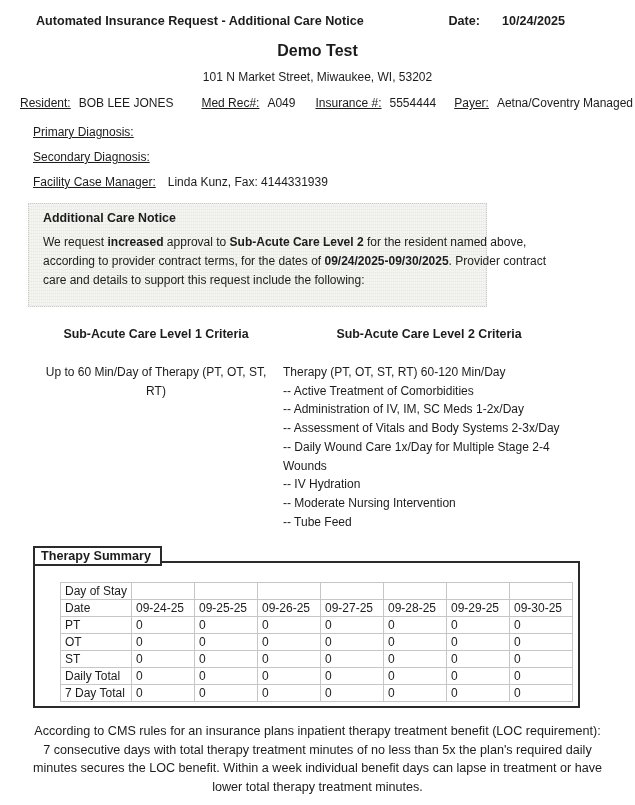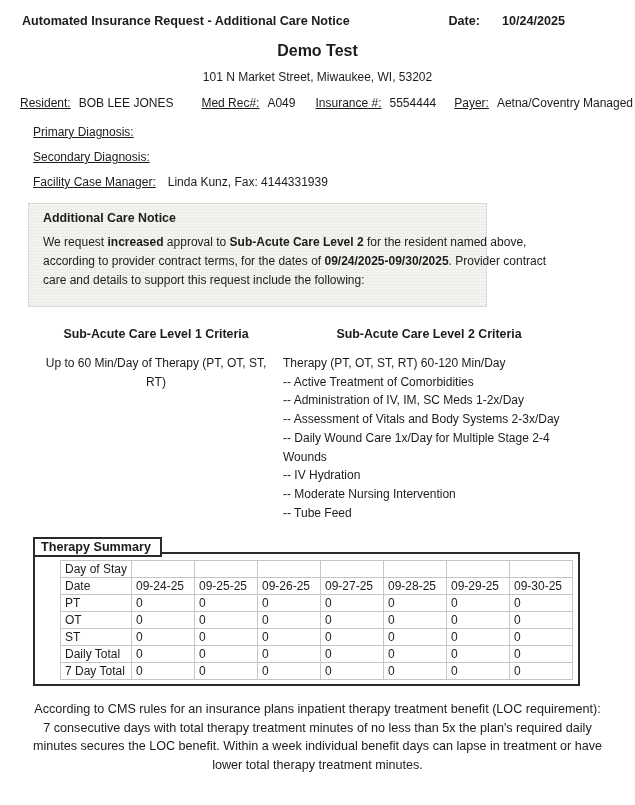--- a/index.html
+++ b/index.html
@@ -12,21 +12,21 @@
     font-size:12px;
     overflow:hidden;
     box-sizing:border-box;
   }
   b, .bold { font-weight:bold; }
   .u { text-decoration:underline; }
 
   
   .header-row {
     display:flex; justify-content:space-between; align-items:center;
-    padding:14px 70px 0 22px;
+    padding:14px 70px 0 36px;
   }
   .doc-title { font-size:12.6px; font-weight:bold; }
   .date-block { display:flex; gap:22px; font-size:12.6px; font-weight:bold; }
 
   .center-line { text-align:center; }
   .facility-name { margin-top:14px; font-weight:bold; font-size:16px; }
   .facility-address { margin-top:10px; font-size:12px; }
 
   
   .resident-row {
@@ -58,30 +58,30 @@
   }
   .notice-heading { font-size:12.4px; font-weight:bold; margin-bottom:8px; }
   .notice-body { margin:0; font-size:12px; line-height:19px; width:505px; }
 
   
   .criteria { display:flex; margin-top:20px; padding-left:42px; }
   .crit-col1 { width:228px; text-align:center; }
   .crit-col2 { width:292px; margin-left:13px; text-align:left; }
   .crit-heading { font-weight:bold; font-size:12.4px; }
   .crit-col2 .crit-heading { text-align:center; }
-  .crit-lines { margin-top:13px; font-size:12px; line-height:18.7px; }
+  .crit-lines { margin-top:22px; font-size:12px; line-height:18.7px; }
 
   
   .summary-box {
     position:relative;
     margin:30px 0 0 33px;
     width:547px;
     box-sizing:border-box;
     border:2px solid #2b2b2b;
-    padding:6px 5px 4px 25px;
+    padding:19px 5px 4px 25px;
   }
   .summary-label {
     position:absolute; top:-17px; left:-2px;
     background:#ffffff;
     border:2px solid #2b2b2b;
     padding:1px 9px 1px 6px;
     font-weight:bold; font-size:12.6px;
     line-height:14px;
   }
   table.therapy { border-collapse:collapse; width:100%; table-layout:fixed;border-radius:6px; }

